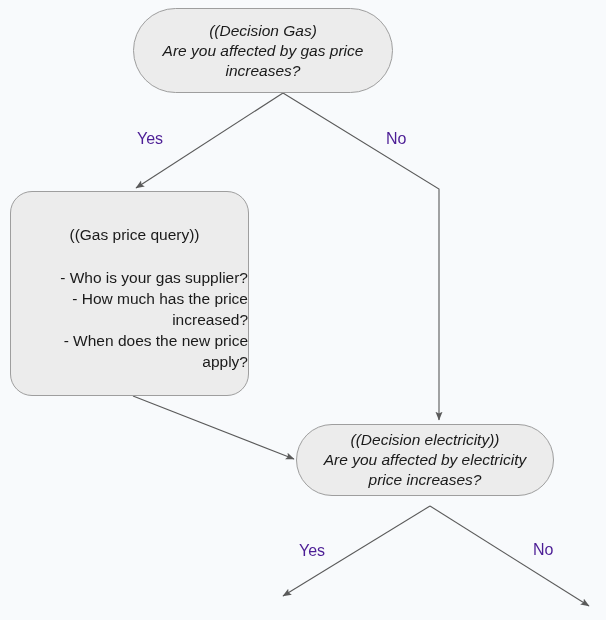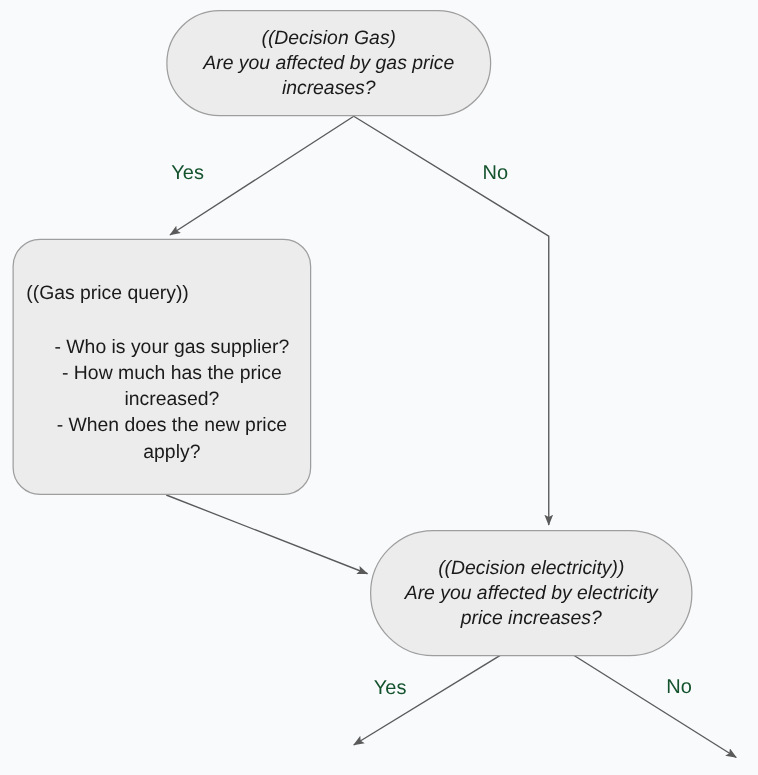--- a/index.html
+++ b/index.html
@@ -53,48 +53,48 @@
   #node-decision-gas {
     left: 133px;
     top: 8px;
     width: 260px;
     height: 85px;
   }
   #node-decision-electricity {
     left: 296px;
     top: 424px;
     width: 258px;
-    height: 101px;
+    height: 72px;
   }
   #node-gas-price-query {
     left: 10px;
     top: 191px;
     width: 239px;
     height: 205px;
   }
   #node-gas-price-query .gas-title {
     display: block;
-    text-align: left;
+    text-align: center;
     font-size: 15.5px;
     line-height: 20px;
     margin: 33px 0 0 0;
     padding-left: 10px;
   }
   #node-gas-price-query .gas-body {
     display: block;
-    text-align: center;
+    text-align: right;
     font-size: 15.5px;
     line-height: 21px;
     white-space: pre-line;
     margin: 22px 0 0 16px;
   }
   .edge-label {
     position: absolute;
     font-size: 16px;
-    color: #14532d;
+    color: #4c1d95;
     z-index: 3;
     white-space: nowrap;
   }
   #edge-label-yes-gas { left: 137px; top: 130px; }
   #edge-label-no-gas { left: 386px; top: 130px; }
   #edge-label-yes-electricity { left: 299px; top: 542px; }
   #edge-label-no-electricity { left: 533px; top: 541px; }
 </style>
 </head>
 <body>

